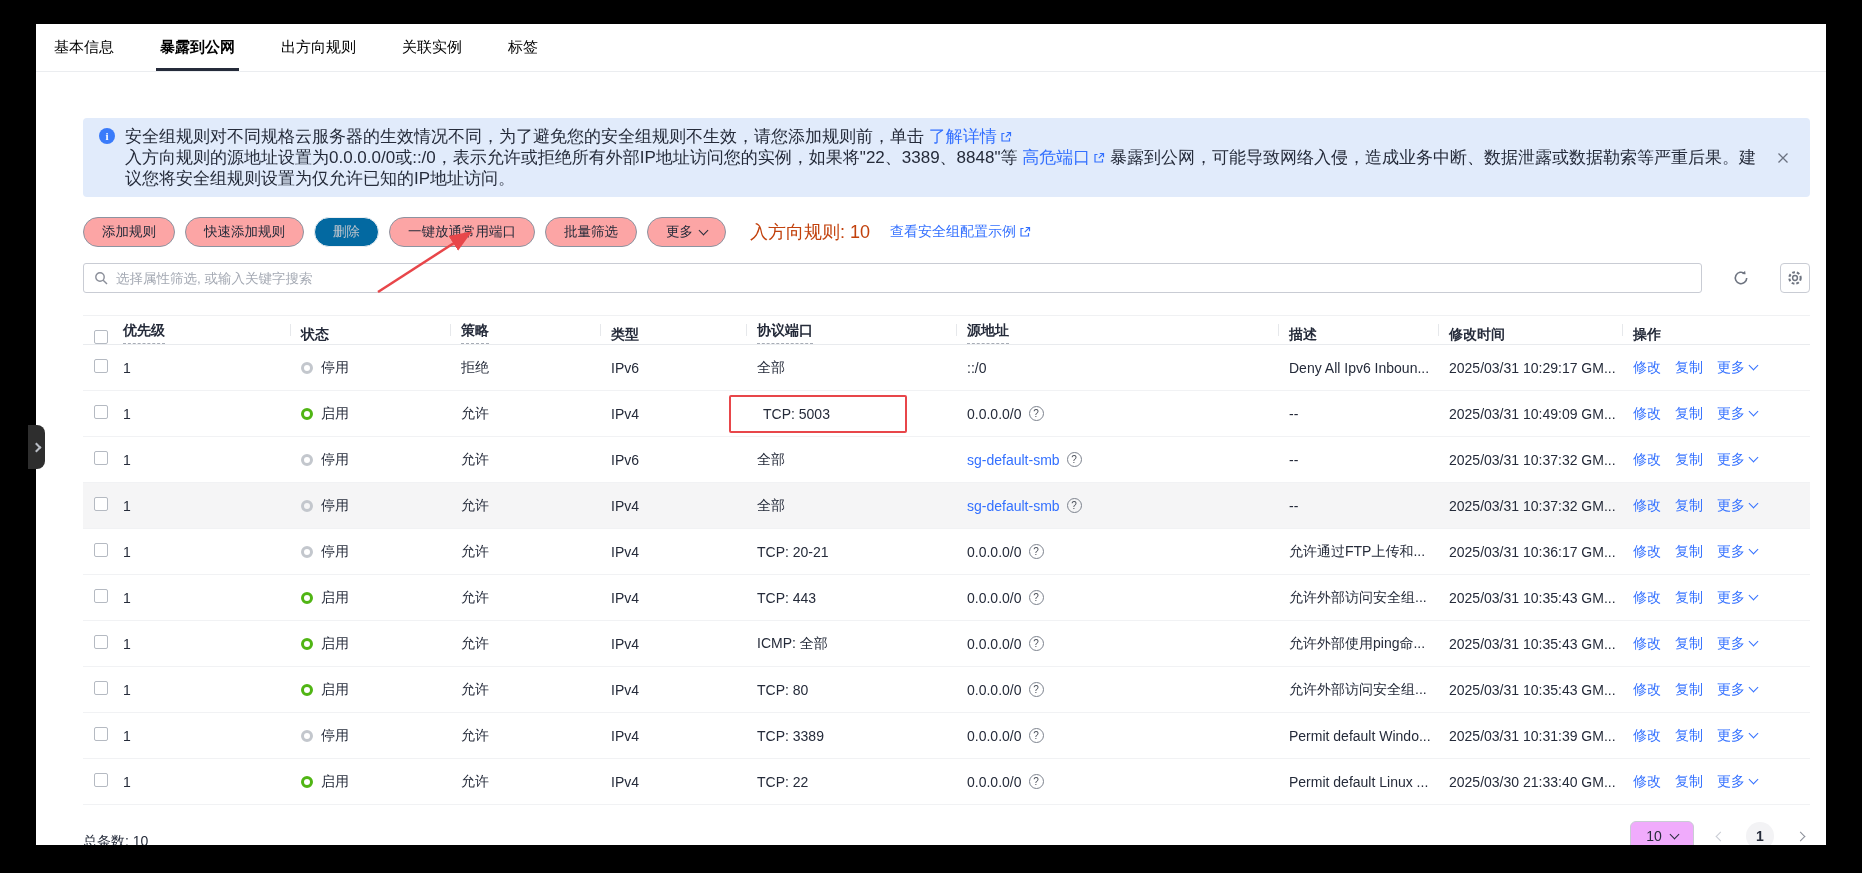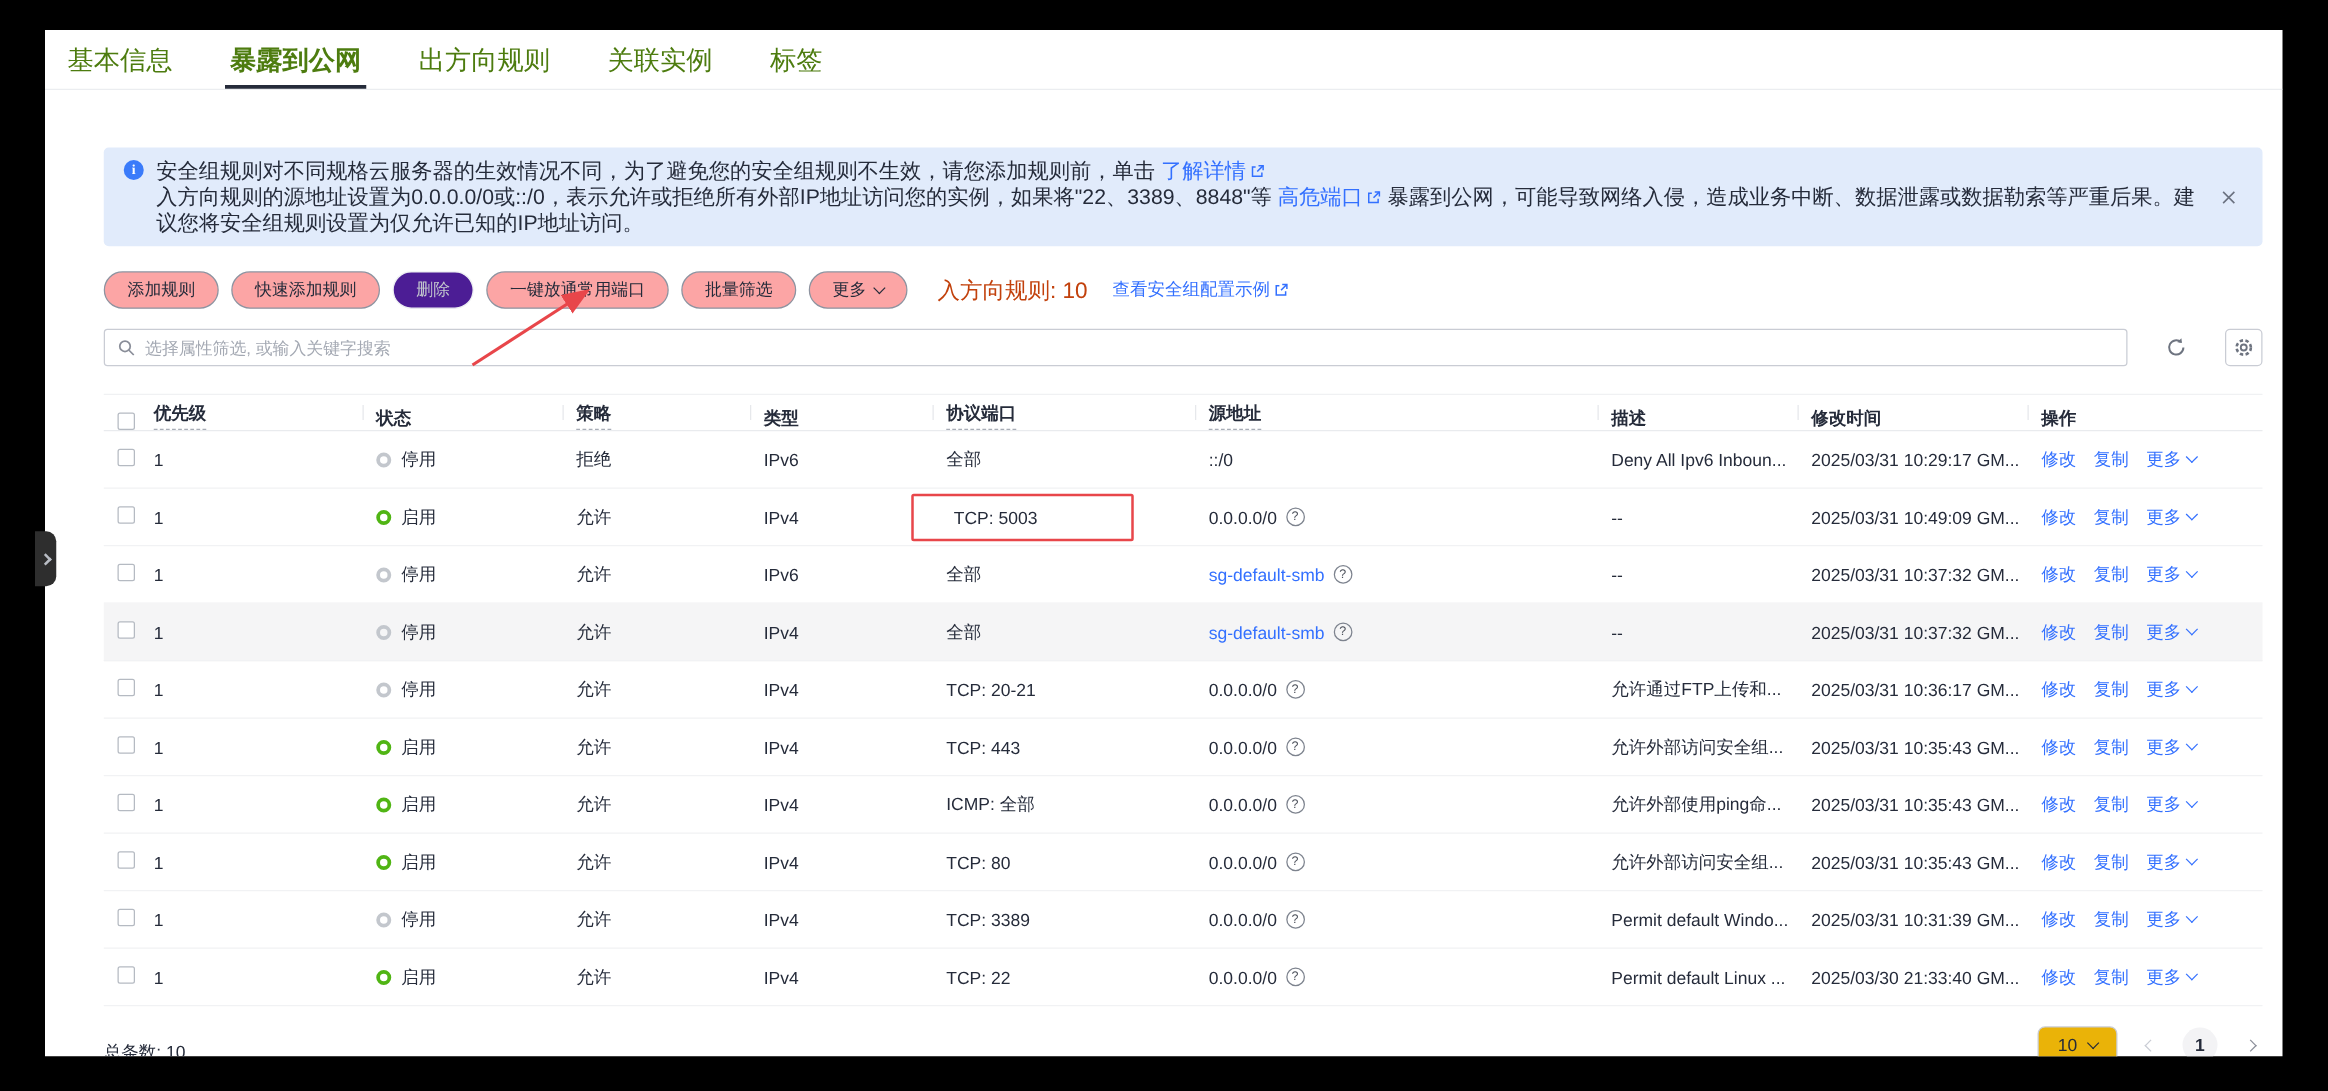--- a/index.html
+++ b/index.html
@@ -25,21 +25,21 @@
     position:absolute;left:36px;top:24px;width:1790px;height:821px;
     background:#fff;overflow:hidden;
   }
   
   .tabbar{
     height:48px;display:flex;align-items:stretch;gap:38px;
     padding-left:14px;border-bottom:1px solid #ebedf0;
   }
   .tab{
     position:relative;display:flex;align-items:center;
-    font-size:21px;color:#4d7c0f;cursor:pointer;padding:0 4px;
+    font-size:15px;color:#000000;cursor:pointer;padding:0 4px;
   }
   .tab.active .tab-label{font-weight:700;}
   .tab.active::after{
     content:"";position:absolute;left:0;right:0;bottom:0;height:3px;
     background:var(--active-tab-underline);
   }
   
   .content{padding:0 16px 0 47px;}
   
   .banner{
@@ -61,21 +61,21 @@
     width:18px;height:18px;display:flex;align-items:center;justify-content:center;
   }
   
   .toolbar{margin-top:20px;display:flex;align-items:center;gap:10px;}
   .pill{
     height:30px;padding:0 18px;border-radius:16px;border:1px solid #8d93a0;
     background:#fca5a5;font-size:13.5px;color:#252b3a;cursor:pointer;
     display:inline-flex;align-items:center;justify-content:center;gap:7px;
     font-family:inherit;
   }
-  .pill.disabled{background:#4c1d95;border-color:#edeff2;color:#c2c6cd;cursor:default;}
+  .pill.disabled{background:#0369a1;border-color:#edeff2;color:#c2c6cd;cursor:default;}
   .chev{
     display:inline-block;width:7px;height:7px;
     border-right:1.6px solid currentColor;border-bottom:1.6px solid currentColor;
     transform:rotate(45deg);margin-top:-4px;
   }
   .rule-count{margin-left:14px;font-size:18px;color:#c2410c;}
   .example-link{margin-left:10px;font-size:14px;display:inline-flex;align-items:center;}
   
   .searchrow{margin-top:16px;display:flex;align-items:center;gap:24px;}
   .searchbox{
@@ -135,21 +135,21 @@
   }
   .acts{display:flex;align-items:center;gap:14px;}
   .act{color:var(--link-blue);font-size:14px;cursor:pointer;text-decoration:none;display:inline-flex;align-items:center;gap:5px;}
   
   .tfoot{margin-top:16px;display:flex;align-items:flex-end;justify-content:space-between;}
   .total{font-size:14px;color:#252b3a;}
   .pager{display:flex;align-items:center;gap:16px;}
   .page-size{
     min-width:64px;height:30px;border:1px solid #c9ccd4;border-radius:6px;
     display:inline-flex;align-items:center;justify-content:center;gap:9px;
-    font-size:14px;cursor:pointer;background:#eab308;color:#252b3a;
+    font-size:14px;cursor:pointer;background:#f0abfc;color:#252b3a;
   }
   .pg-arrow{display:flex;align-items:center;justify-content:center;width:20px;height:20px;cursor:pointer;}
   .pg-arrow .chev{margin:0;}
   .pg-prev{color:#c9ccd4;}
   .pg-next{color:#8a8e99;}
   .chev-l{transform:rotate(135deg);}
   .chev-r{transform:rotate(-45deg);}
   .pg-current{
     width:28px;height:28px;border-radius:50%;background:#f3f3f5;
     display:flex;align-items:center;justify-content:center;

